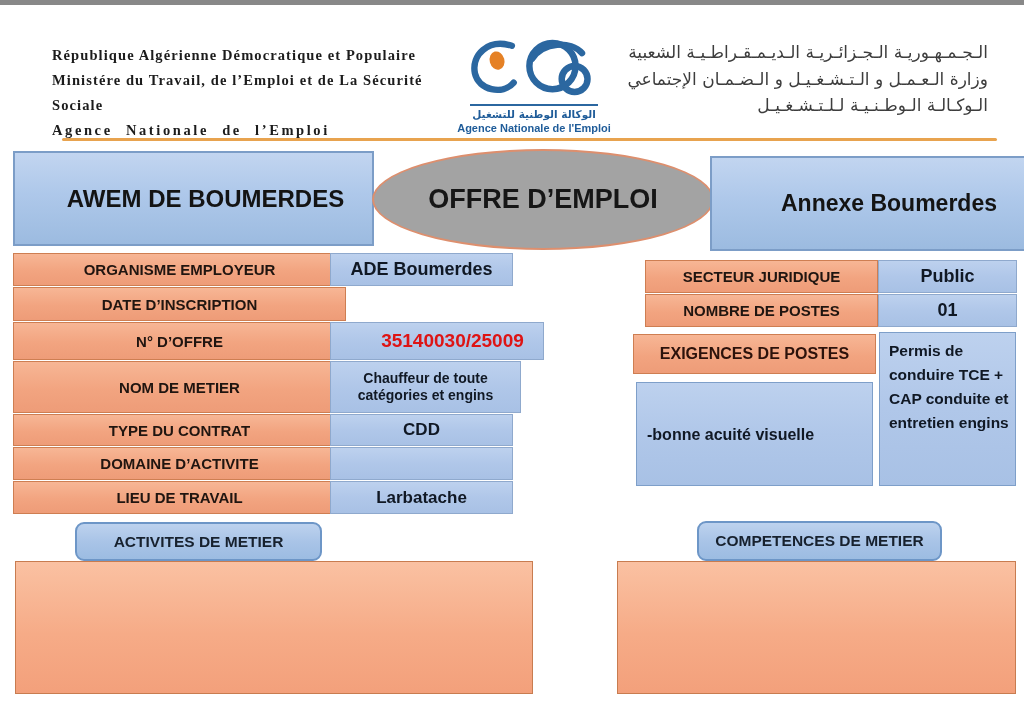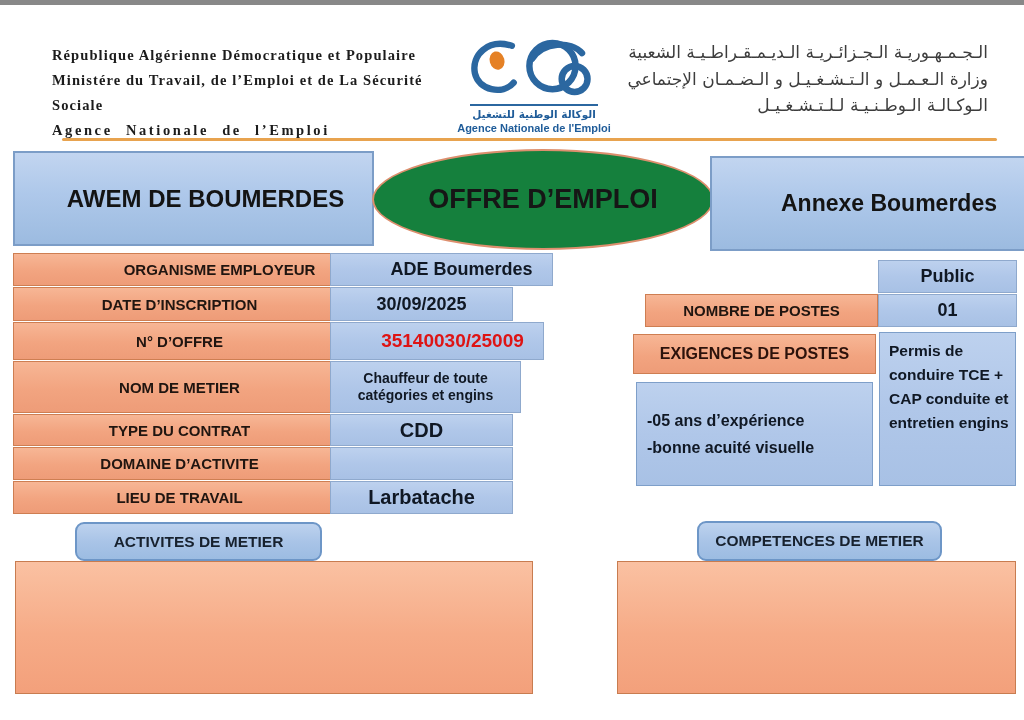--- a/index.html
+++ b/index.html
@@ -30,41 +30,41 @@
   
   .box-blue{
     position:absolute;display:flex;align-items:center;justify-content:center;
     background:linear-gradient(180deg,#c2d5f0 0%,#aec8ea 45%,#9cbbe0 100%);
     border:2px solid #7c9dc7;color:#141414;font-weight:bold;padding-left:24px;
   }
   .t-left{left:13px;top:146px;width:333px;height:91px;font-size:24px;}
   .t-right{left:710px;top:151px;width:306px;height:91px;font-size:23px;}
   .ellipse{
     position:absolute;left:372px;top:144px;width:338px;height:97px;border-radius:50%;
-    background:#15803d;border:2.5px solid #dd8f6e;
+    background:#a3a3a3;border:2.5px solid #dd8f6e;
     display:flex;align-items:center;justify-content:center;
     font-size:27px;font-weight:bold;color:#161616;
   }
   
   .cell{
     position:absolute;display:flex;align-items:center;justify-content:center;
     font-weight:bold;text-align:center;
   }
   .lab{
     background:linear-gradient(180deg,#f7b695 0%,#f2a480 55%,#ee9c78 100%);
     border:1px solid #ce7e52;color:#201510;font-size:15px;
   }
   .val{
     background:linear-gradient(180deg,#bdd1ee 0%,#b0c7e9 50%,#a8c1e5 100%);
-    border:1px solid #8fa9cd;color:#101824;font-size:20px;
+    border:1px solid #8fa9cd;color:#101824;font-size:17px;
   }
   
   .lc{left:13px;width:331px;}
   .vc{left:330px;width:181px;}
-  .r1{top:248px;height:31px;padding-left:40px;}
+  .r1{top:248px;height:31px;}
   .r2{top:282px;height:32px;}
   .r3{top:317px;height:36px;}
   .r4{top:356px;height:50px;}
   .r5{top:409px;height:30px;}
   .r6{top:442px;height:31px;}
   .r7{top:476px;height:31px;}
   .v-red{color:#de1414;font-size:19px;padding-left:31px;}
   .v-wrap{font-size:14px;line-height:17px;padding:0 4px;}
   .v-big{font-size:18px;}
   
@@ -136,47 +136,46 @@
   <div class="hdr-line"></div>
 
   <div class="box-blue t-left">AWEM DE BOUMERDES</div>
   <div class="ellipse">OFFRE D’EMPLOI</div>
   <div class="box-blue t-right">Annexe Boumerdes</div>
 
   <div class="cell lab lc r1">ORGANISME EMPLOYEUR</div>
   <div class="cell val vc r1 v-big">ADE Boumerdes</div>
 
   <div class="cell lab lc r2">DATE D’INSCRIPTION</div>
-  <div class="cell val vc r2 v-big">30/09/2025</div>
 
   <div class="cell lab lc r3">N° D’OFFRE</div>
   <div class="cell val vc r3 v-red">35140030/25009</div>
 
   <div class="cell lab lc r4">NOM DE METIER</div>
   <div class="cell val vc r4 v-wrap">Chauffeur de toute catégories et engins</div>
 
   <div class="cell lab lc r5">TYPE DU CONTRAT</div>
   <div class="cell val vc r5">CDD</div>
 
   <div class="cell lab lc r6">DOMAINE D’ACTIVITE</div>
   <div class="cell val vc r6"></div>
 
   <div class="cell lab lc r7">LIEU DE TRAVAIL</div>
   <div class="cell val vc r7">Larbatache</div>
 
+  <div class="cell lab rlc rr1">SECTEUR JURIDIQUE</div>
   <div class="cell val rvc rr1 v-big">Public</div>
 
   <div class="cell lab rlc rr2">NOMBRE DE POSTES</div>
   <div class="cell val rvc rr2 v-big">01</div>
 
   <div class="cell lab exig">EXIGENCES DE POSTES</div>
 
   <div class="cell val exp-box">
     <div>
-      <div>-05 ans d’expérience</div>
       <div>-bonne acuité visuelle</div>
     </div>
   </div>
 
   <div class="cell val permis-box">Permis de conduire TCE + CAP conduite et entretien engins</div>
 
   <div class="pill p-left">ACTIVITES DE METIER</div>
   <div class="pill p-right">COMPETENCES DE METIER</div>
 
   <div class="big-box bb-left"></div>

